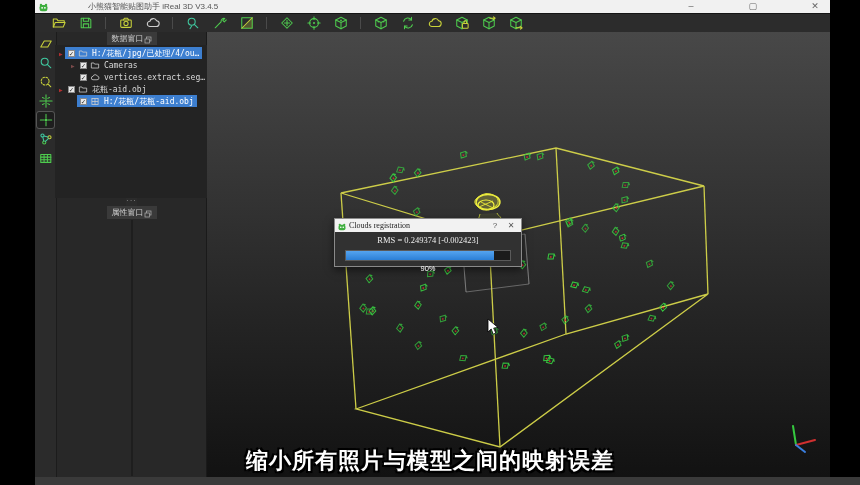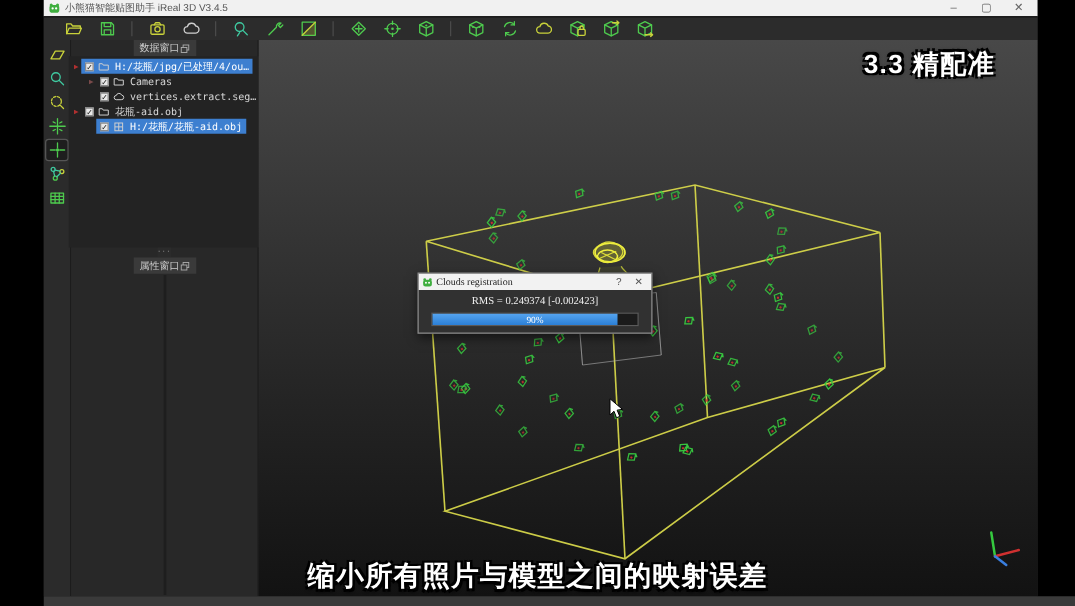--- a/index.html
+++ b/index.html
@@ -4,21 +4,21 @@
 <style>
   * { margin:0; padding:0; box-sizing:border-box; }
   html,body { width:860px; height:485px; background:#000; overflow:hidden;
               font-family:"Liberation Sans", sans-serif; }
 
   
   #app-window { position:absolute; left:35px; top:0; width:795px; height:477px;
                 background:#2b2b2b; display:flex; flex-direction:column; }
 
   #title-bar { height:13px; background:#f1f1f1; display:flex; align-items:center;
-               padding:0 2px 0 4px; flex:0 0 auto; }
+               padding:0 2px 0 4px; flex:0 0 auto;gap:36px; }
   #title-bar .app-title { font-size:8px; color:#555; margin-left:4px; white-space:nowrap; }
   #title-bar .spacer { flex:1; }
   .win-btn { width:26px; text-align:center; font-size:9px; color:#666; line-height:13px; }
 
   #menu-bar { height:11px; background:#1f1f1f; display:flex; align-items:center;
               padding-left:6px; flex:0 0 auto; }
   .menu-item { font-size:8px; color:#d8d8d8; padding:0 7px; line-height:11px; white-space:nowrap; }
 
   #toolbar { height:19px; background:#2c2c2c; border-top:1px solid #151515;
              display:flex; align-items:center; padding-left:16px; gap:12px; flex:0 0 auto; }
@@ -68,22 +68,22 @@
   
   #dialog { position:absolute; left:334px; top:218px; width:188px; height:49px; z-index:60;
             border:1px solid #8a8a8a; box-shadow:0 3px 8px rgba(0,0,0,.55); background:#313131; }
   #dialog-titlebar { height:13px; background:#f2f2f2; display:flex; align-items:center; padding:0 2px 0 3px; }
   #dialog-titlebar .dlg-title { font-size:8px; color:#222; margin-left:3px; flex:1;font-family:Liberation Serif, serif; }
   .dlg-btn { width:16px; text-align:center; font-size:8px; color:#555; line-height:13px; }
   #dialog-body { padding:3px 10px 0 10px; }
   #dialog-msg { font-family:Liberation Serif, serif; font-size:8.5px; color:#eee; text-align:center; }
   #progress-track { margin-top:5px; height:11px; background:#1b1b1b; border:1px solid #5a5a5a; position:relative; }
   #progress-fill { height:100%; background:linear-gradient(180deg,#55a4ef,#2b7fd6); }
-  #progress-label { position:absolute; left:0; top:0; width:100%; text-align:center;
-                    font-size:7.5px; color:#fff; line-height:10px;font-family:Liberation Serif, serif; }
+  #progress-label { position:absolute; left:0; top:13px; width:100%; text-align:center;
+                    font-size:7.5px; color:#fff; line-height:10px; }
 </style>
 </head>
 <body>
 
 <div id="app-window">
 
   <div id="title-bar">
     <span>
       <svg width="9" height="9" viewBox="0 0 16 16">
           <circle cx="3.5" cy="3.5" r="2.2" fill="#3fae3f"></circle>
@@ -616,21 +616,20 @@
 
         <g stroke-width="2" stroke-linecap="round">
           <line x1="589" y1="413" x2="586" y2="394" stroke="#35c93f"></line>
           <line x1="589" y1="413" x2="608" y2="408" stroke="#d03030"></line>
           <line x1="589" y1="413" x2="598" y2="420" stroke="#3a7fe0"></line>
         </g>
 
         <path d="M281,287 l0,13 l3.2,-3 l2,5.2 l2.6,-1.1 l-2.1,-5 l4.3,-0.6 z" fill="#fff" stroke="#000" stroke-width="0.8"></path>
       </svg>
 
-      <div id="section-title">3.3 精配准</div>
     </div>
   </div>
 </div>
 
 <div id="dialog">
   <div id="dialog-titlebar">
     <span>
       <svg width="8" height="8" viewBox="0 0 16 16">
           <circle cx="3.5" cy="3.5" r="2.2" fill="#3fae3f"></circle>
           <circle cx="12.5" cy="3.5" r="2.2" fill="#3fae3f"></circle>

